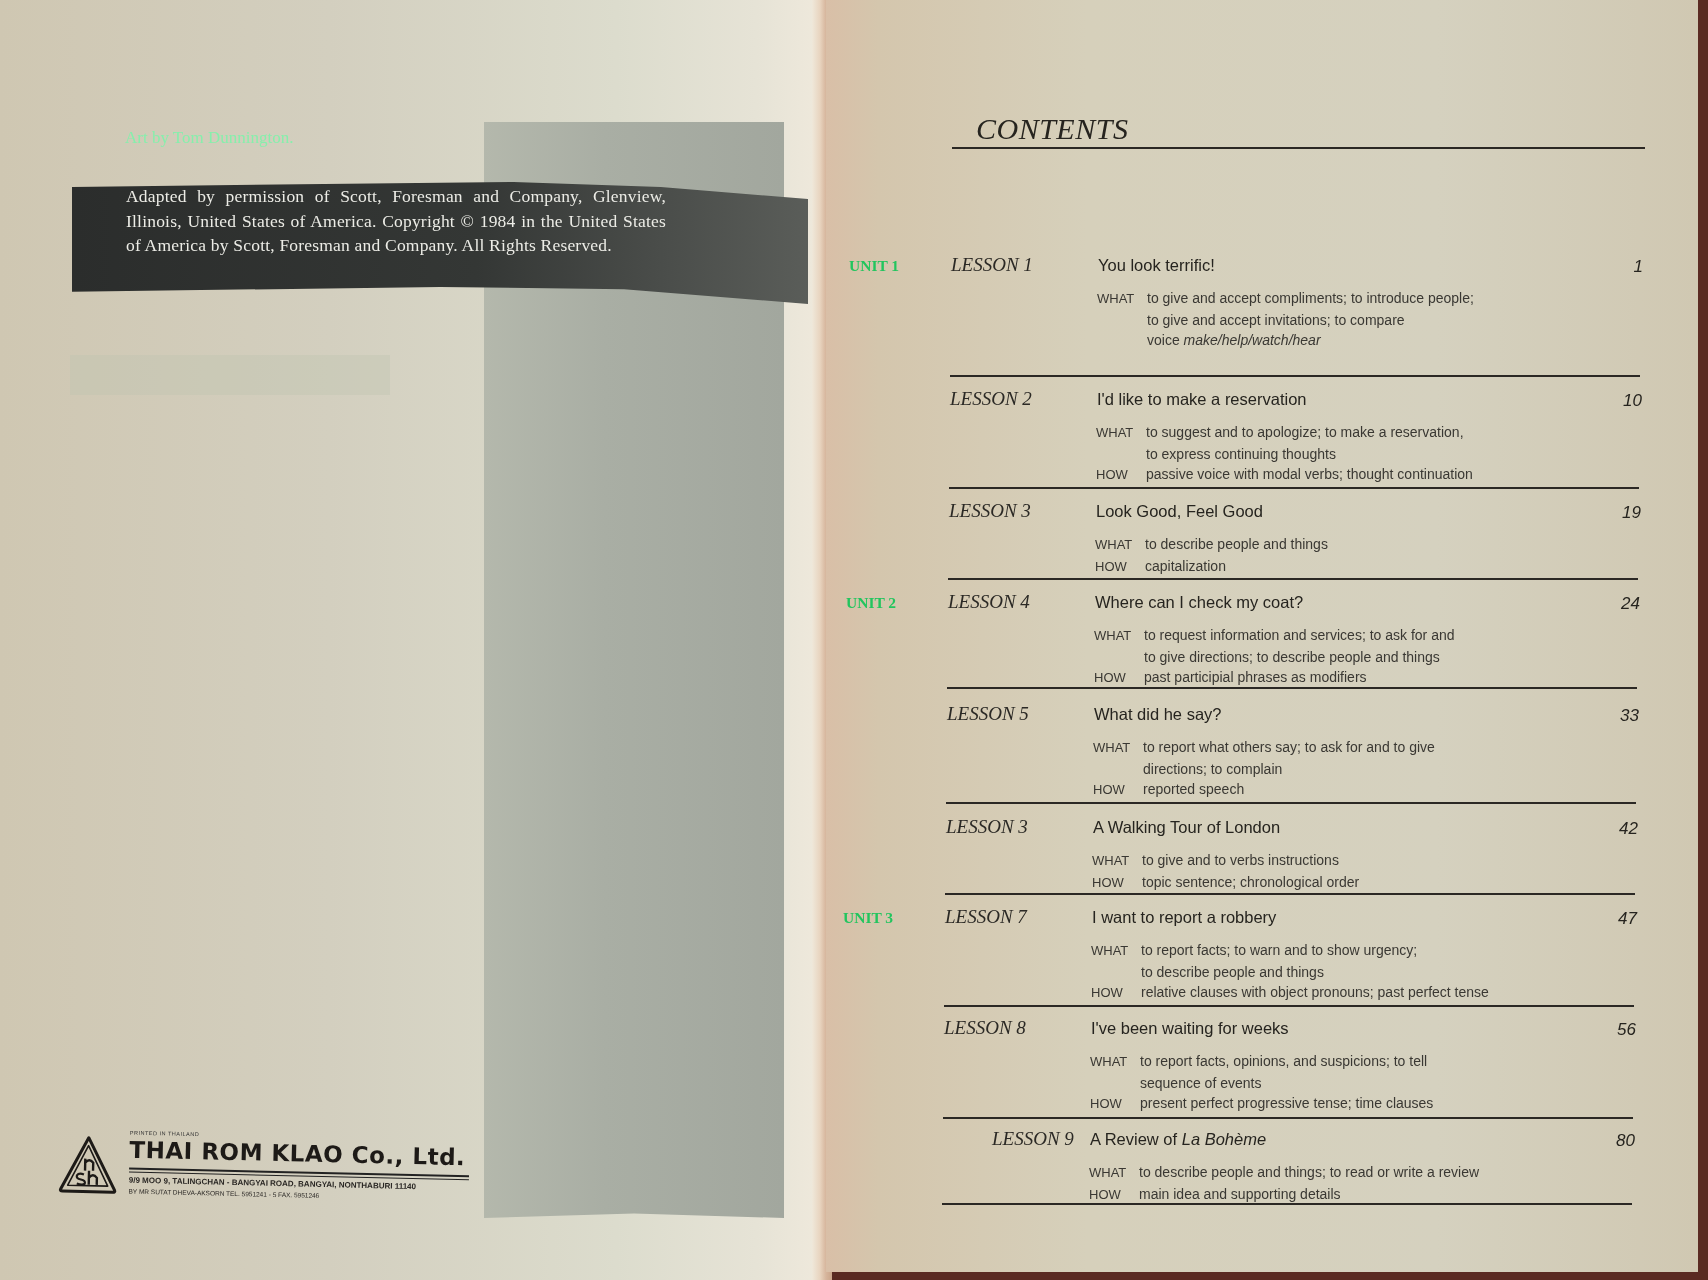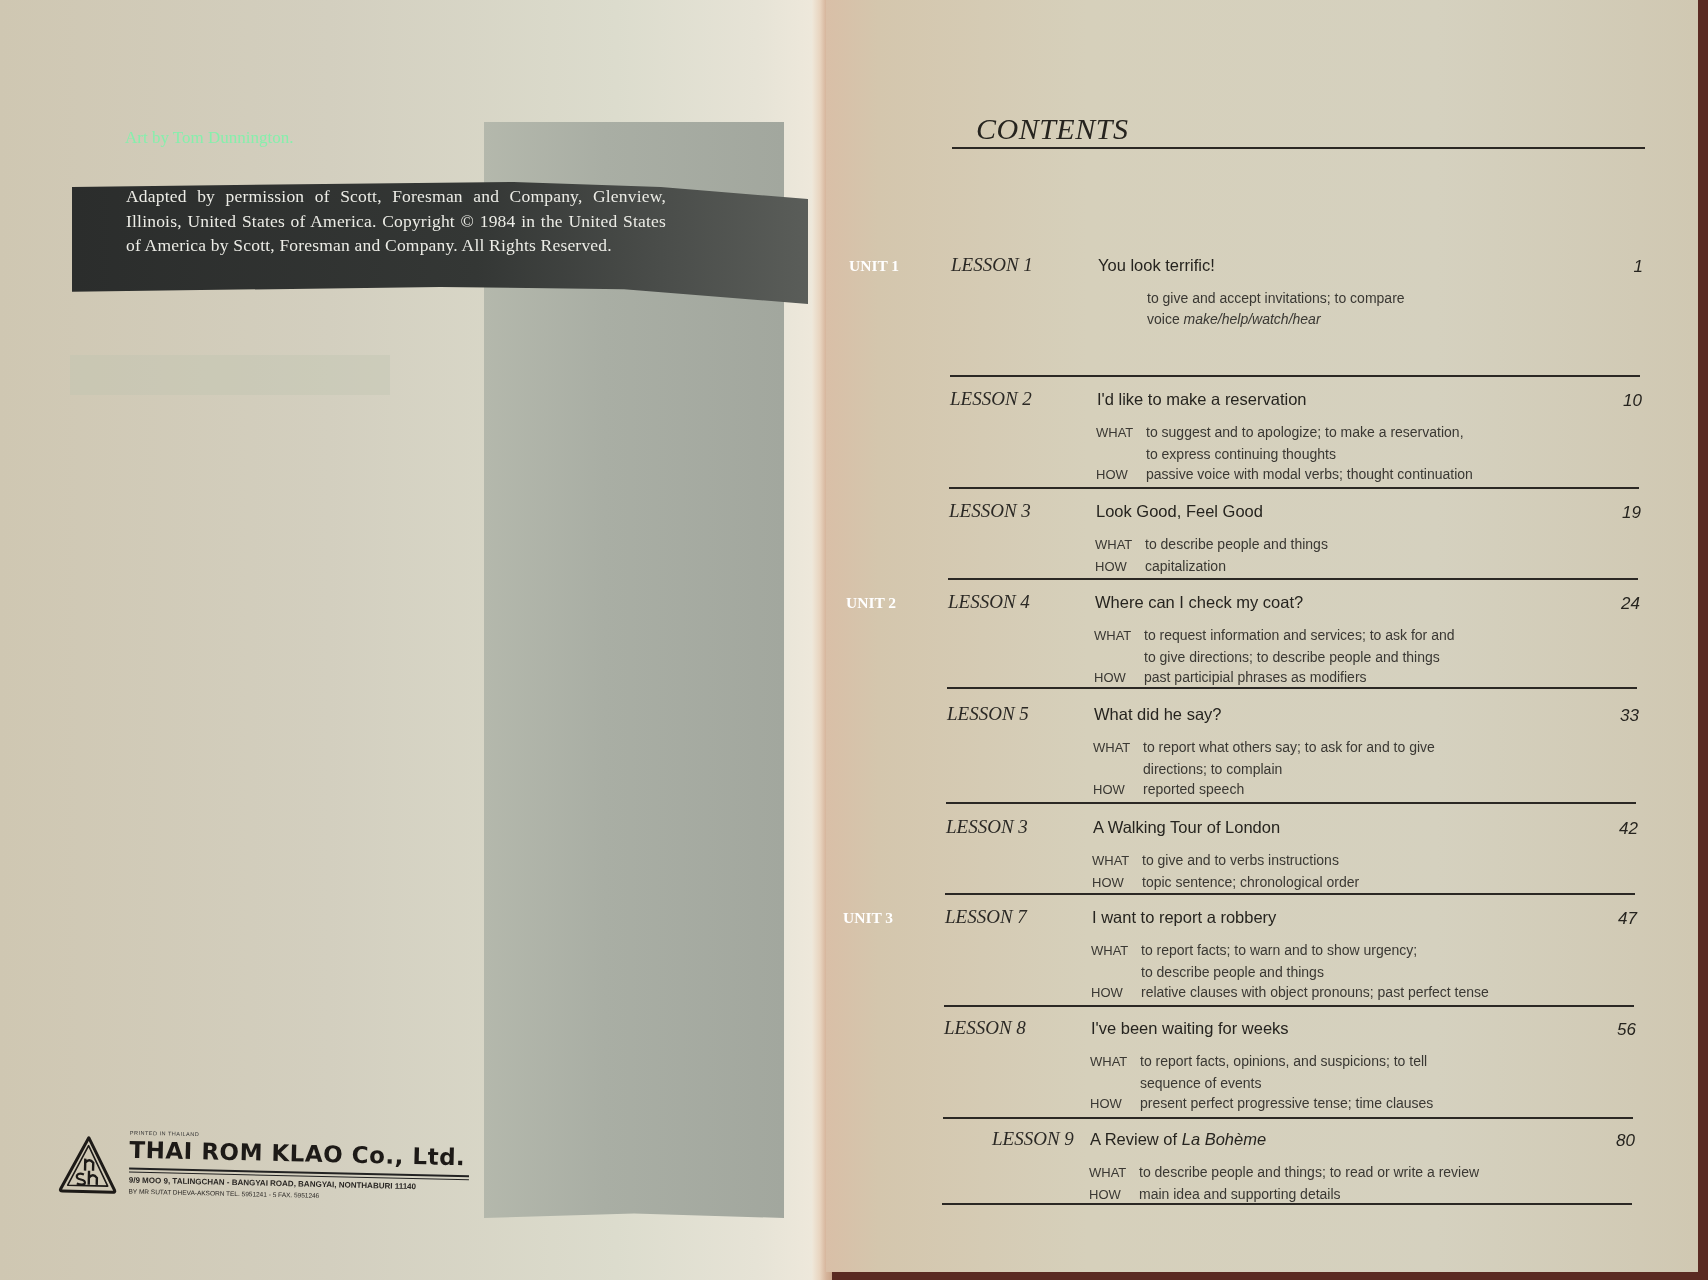--- a/index.html
+++ b/index.html
@@ -67,21 +67,21 @@
     position:absolute; left:952px; top:112px;
     font-family:"Liberation Serif", serif; font-style:italic; font-size:30px; color:#26241f;
     letter-spacing:0.5px;
     margin-left:24px;
   }
   .contents-rule {
     position:absolute; left:952px; top:147px; width:693px; height:1.5px; background:#2b2824;
   }
   .entry { position:absolute; left:0; width:1708px; }
   .unit-label {
-    position:absolute; font-family:"Liberation Serif", serif; font-weight:bold; font-size:15.5px; color:#ffffff;
+    position:absolute; font-family:"Liberation Serif", serif; font-weight:bold; font-size:15.5px; color:#22c55e;
   }
   .lesson-label {
     position:absolute; font-family:"Liberation Serif", serif; font-style:italic; font-size:19px; color:#2b2925;
   }
   .lesson-title {
     position:absolute; font-size:16.5px; color:#26241f; white-space:nowrap;
   }
   .lesson-title .ital { font-style:italic; }
   .page-num {
     position:absolute; font-style:italic; font-size:17px; color:#26241f; text-align:right; width:40px;
@@ -126,20 +126,21 @@
 <div class="contents-title">CONTENTS</div>
 <div class="contents-rule"></div>
 
 <div id="toc">
     <div class="entry">
       <div class="unit-label" style="left:849px;top:257px">UNIT 1</div>
       <div class="lesson-label" style="left:951px;top:254px">LESSON 1</div>
       <div class="lesson-title" style="left:1098px;top:256px"><span>You look terrific!</span></div>
       <div class="page-num" style="left:1603px;top:257px">1</div>
       <div class="detail" style="left:1097px;top:288px">
+        <div><span class="key">WHAT</span><span>to give and accept compliments; to introduce people;</span></div>
         <div class="cont">to give and accept invitations; to compare</div>
         <div class="cont"><span>voice </span><span class="ital">make/help/watch/hear</span></div>
       </div>
       <div class="entry-rule" style="left:950px;top:375px;width:690px"></div>
     </div>
     <div class="entry">
       <div class="lesson-label" style="left:950px;top:388px">LESSON 2</div>
       <div class="lesson-title" style="left:1097px;top:390px"><span>I'd like to make a reservation</span></div>
       <div class="page-num" style="left:1602px;top:391px">10</div>
       <div class="detail" style="left:1096px;top:422px">

